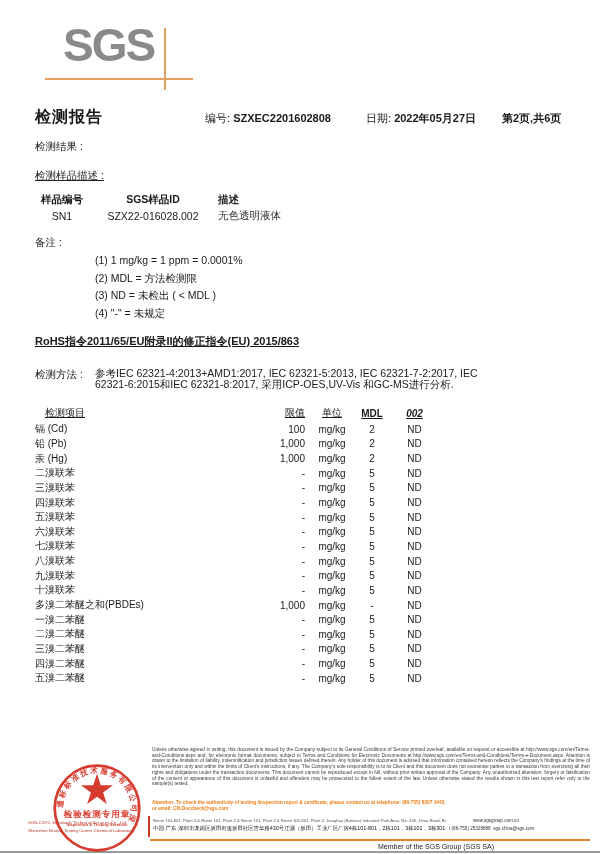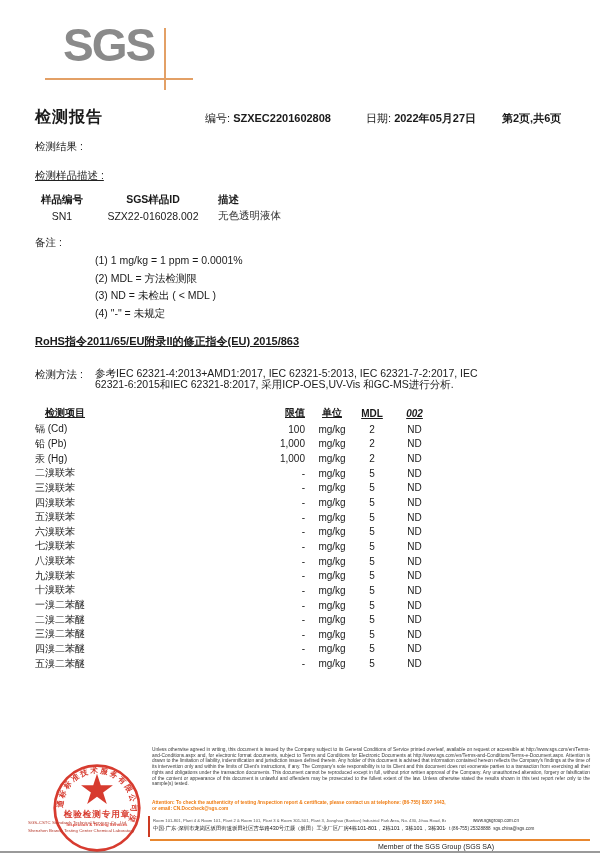--- a/index.html
+++ b/index.html
@@ -38,21 +38,21 @@
   
   .remarks{position:absolute;left:95px;top:252px;font-size:10.5px;line-height:17.5px;}
 
   
   .rohs-heading{position:absolute;left:35px;top:334px;font-size:11px;font-weight:bold;text-decoration:underline;text-align:right;}
   .method-label{position:absolute;left:35px;top:368px;font-size:10.5px;}
   .method-text{position:absolute;left:95px;top:368px;width:400px;font-size:10.5px;line-height:11px;}
 
   
   #results-table{position:absolute;left:35px;top:404px;border-collapse:collapse;table-layout:fixed;width:395px;font-size:10px;}
-  #results-table th{font-weight:bold;text-decoration:underline;height:18px;padding:0;vertical-align:middle;}
+  #results-table th{font-weight:normal;text-decoration:underline;height:18px;padding:0;vertical-align:middle;}
   #results-table td{height:14.65px;padding:0;vertical-align:middle;}
   #results-table th:nth-child(1),#results-table td:nth-child(1){width:200px;text-align:left;}
   #results-table th:nth-child(1){padding-left:10px;}
   #results-table th:nth-child(2),#results-table td:nth-child(2){width:60px;text-align:right;padding-right:2px;}
   #results-table th:nth-child(3),#results-table td:nth-child(3){width:50px;text-align:center;}
   #results-table th:nth-child(4),#results-table td:nth-child(4){width:30px;text-align:center;font-weight:bold;}
   #results-table td:nth-child(4){font-weight:normal;}
   #results-table th:nth-child(5),#results-table td:nth-child(5){width:55px;text-align:center;}
   #results-table th:nth-child(5){font-style:italic;font-weight:bold;}
 
@@ -214,20 +214,27 @@
           <td>ND</td>
         </tr>
         <tr>
           <td>十溴联苯</td>
           <td>-</td>
           <td>mg/kg</td>
           <td>5</td>
           <td>ND</td>
         </tr>
         <tr>
+          <td>多溴二苯醚之和(PBDEs)</td>
+          <td>1,000</td>
+          <td>mg/kg</td>
+          <td>-</td>
+          <td>ND</td>
+        </tr>
+        <tr>
           <td>一溴二苯醚</td>
           <td>-</td>
           <td>mg/kg</td>
           <td>5</td>
           <td>ND</td>
         </tr>
         <tr>
           <td>二溴二苯醚</td>
           <td>-</td>
           <td>mg/kg</td>

